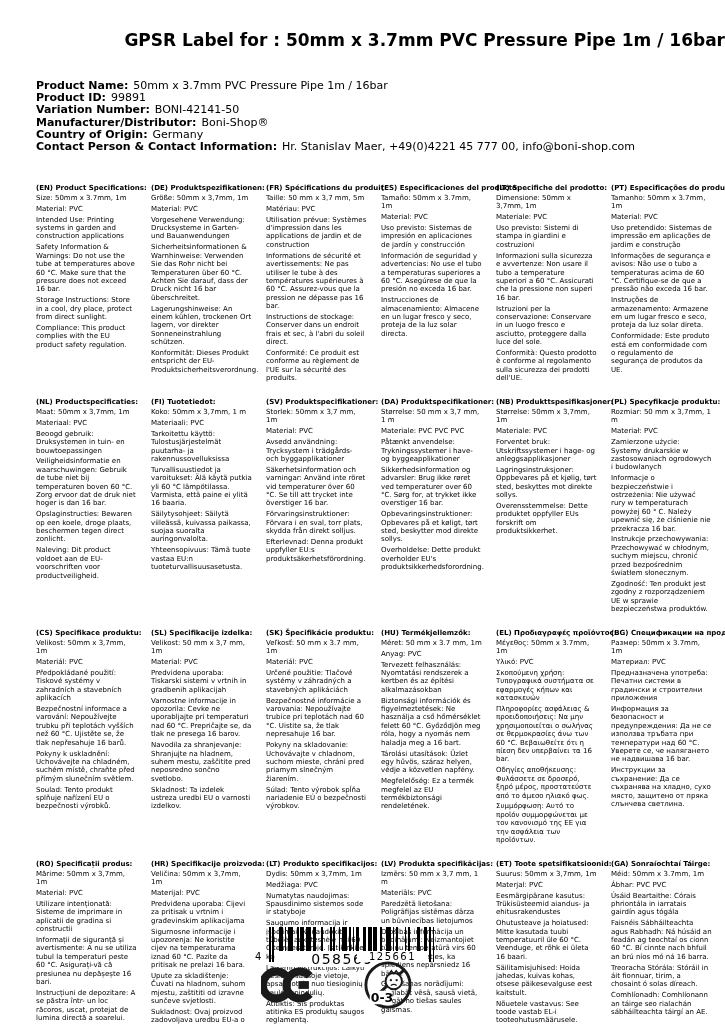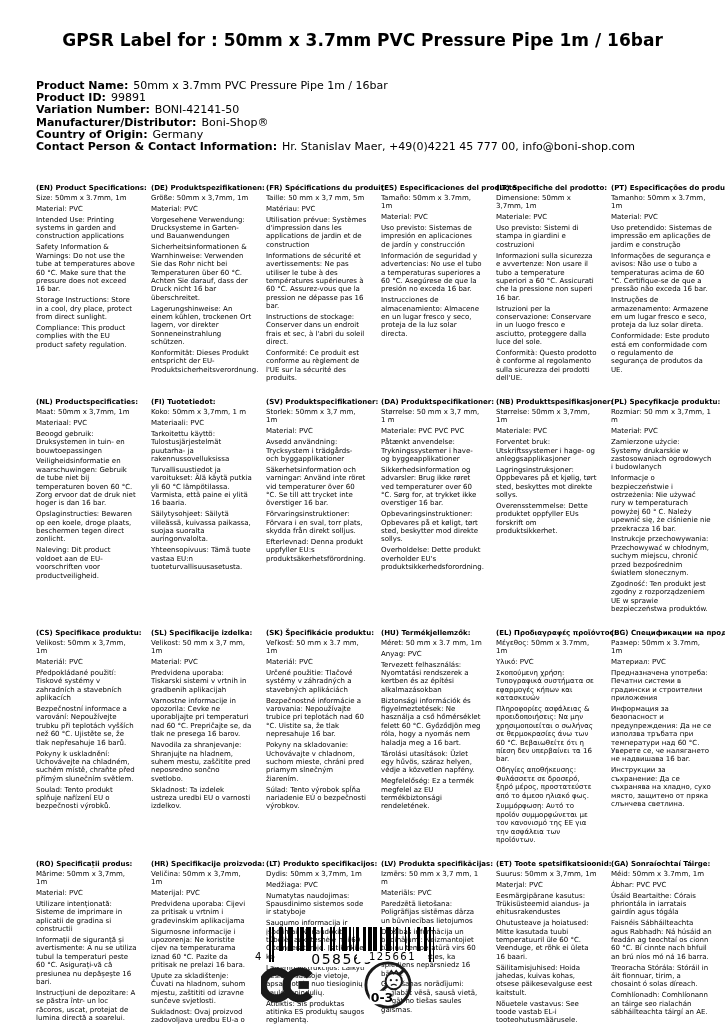--- a/index.html
+++ b/index.html
@@ -1,18 +1,18 @@
 <!DOCTYPE html>
 <html><head>
 <meta charset="utf-8">
 <style>
   html,body{margin:0;padding:0;background:#fff;}
   .label{position:relative;width:725px;height:1024px;background:#fff;color:#000;
          font-family:"DejaVu Sans",sans-serif;overflow:hidden;}
-  .title{position:absolute;top:30px;left:0;width:100%;text-align:center;
+  .title{position:absolute;top:30px;left:0;width:100%;text-align:right;
          font-size:17px;font-weight:bold;}
   .info{position:absolute;top:80px;left:36px;font-size:11px;line-height:12.2px;}
   .info .row{white-space:nowrap;}
   .info .lbl{font-weight:bold;}
   .info .val{margin-left:5px;}
   .grid{position:absolute;top:184px;left:36px;width:676px;display:grid;
         grid-template-columns:repeat(6,101px);column-gap:14px;row-gap:13px;}
   .block{font-size:7px;line-height:1.2;}
   .block .bh{font-weight:bold;margin:0 0 1.5px 0;white-space:nowrap;}
   .block p{margin:0 0 2.5px 0;}

